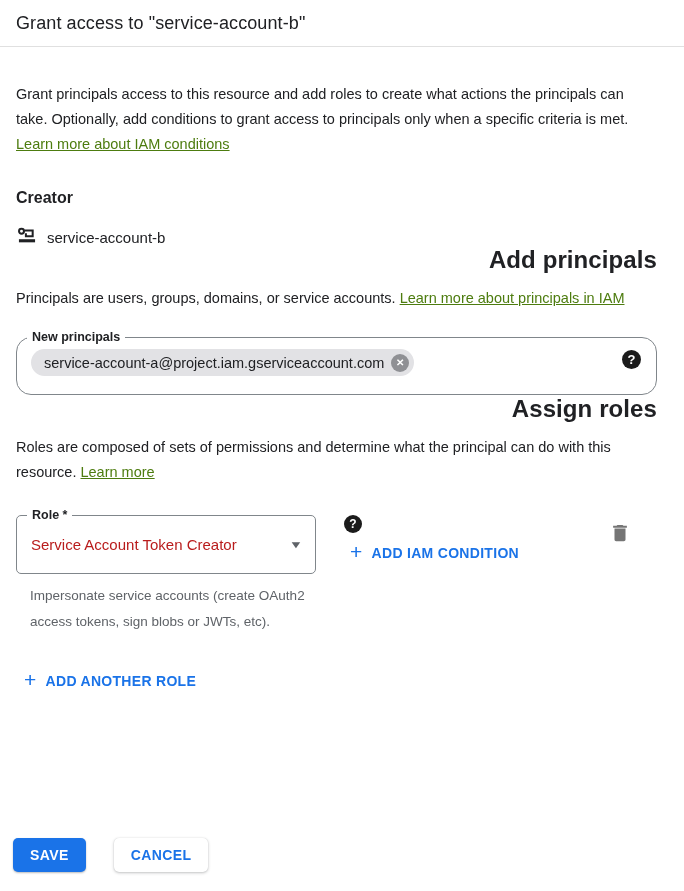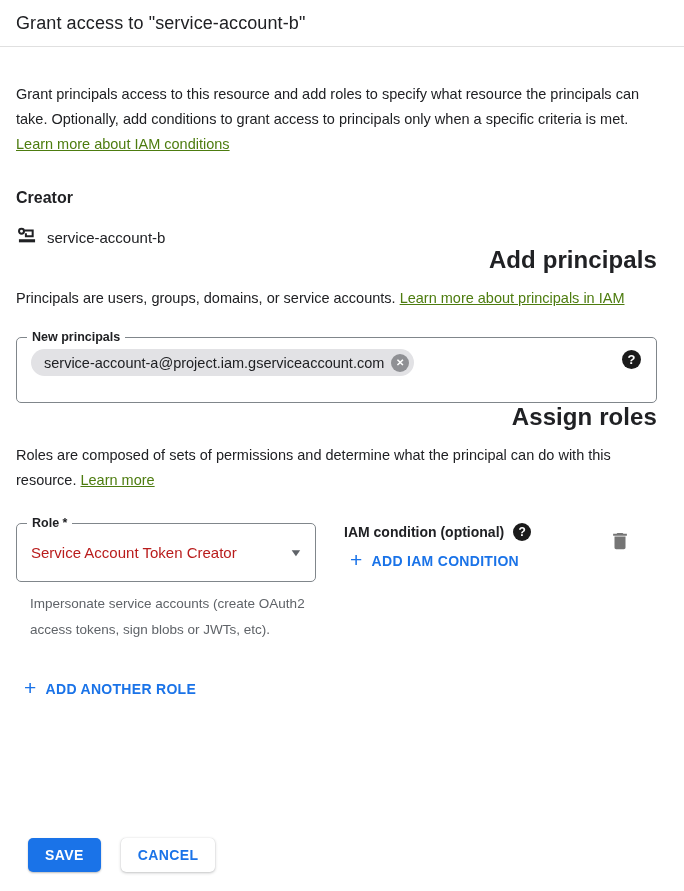--- a/index.html
+++ b/index.html
@@ -70,23 +70,24 @@
     background: #fff;
     padding: 0 5px;
     font-size: 12.5px;
     font-weight: 700;
     color: #202124;
     line-height: 17px;
     white-space: nowrap;
   }
   .principals-field {
     margin-top: 26px;
-    height: 66px;
+    height: 58px;
     padding: 11px 14px;
     cursor: text;
+    border-radius: 15px;
   }
   .chip {
     display: inline-flex;
     align-items: center;
     gap: 7px;
     background: #e2e2e5;
     border-radius: 14px;
     height: 27px;
     padding: 0 5px 0 13px;
     font-size: 14.5px;
@@ -189,24 +190,24 @@
     margin-top: 7px;
     background: none;
     border: none;
     cursor: pointer;
     padding: 0;
     line-height: 0;
   }
   .add-role-btn { margin-top: 37px; margin-left: 8px; }
   .dialog-footer {
     position: absolute;
-    left: 28px;
+    left: 13px;
     top: 838px;
     display: flex;
-    gap: 20px;
+    gap: 28px;
   }
   .btn {
     font-family: "Liberation Sans", sans-serif;
     font-size: 14px;
     font-weight: 700;
     letter-spacing: 0.4px;
     border-radius: 5px;
     padding: 9px 17px;
     cursor: pointer;
     border: none;
@@ -226,21 +227,21 @@
 <body>
 
 <div>
 
   <div class="dialog-header">
     <div class="dialog-title">Grant access to "service-account-b"</div>
   </div>
 
   <div class="content">
 
-    <p class="body-text intro"><span>Grant principals access to this resource and add roles to specify what resource the principals can take. Optionally, add conditions to grant access to principals only when a specific criteria is met. </span><a class="inline-link">Learn more about IAM conditions</a></p>
+    <p class="body-text intro"><span>Grant principals access to this resource and add roles to create what actions the principals can take. Optionally, add conditions to grant access to principals only when a specific criteria is met. </span><a class="inline-link">Learn more about IAM conditions</a></p>
 
     <h2 class="section-heading-sm">Creator</h2>
     <div class="resource-row">
       <span style="line-height:0;">
         <svg width="22" height="22" viewBox="0 0 24 24">
           <circle cx="6" cy="8" r="2.7" fill="none" stroke="#202124" stroke-width="2.2"></circle>
           <path d="M9 7h9.2v6.4H10.8V10" fill="none" stroke="#202124" stroke-width="2.2"></path>
           <rect x="3.2" y="16.6" width="17.6" height="3.4" fill="#202124"></rect>
         </svg>
       </span>
@@ -268,21 +269,20 @@
         <div class="field role-field">
           <span class="field-label">Role *</span>
           <span class="role-value">Service Account Token Creator</span>
           <span class="dropdown-arrow">▼</span>
         </div>
         <p class="role-helper">Impersonate service accounts (create OAuth2 access tokens, sign blobs or JWTs, etc).</p>
       </div>
 
       <div class="cond-col">
         <div class="cond-label-row">
-          <span class="cond-label">IAM condition (optional)</span>
           <span class="help-icon cond-help">?</span>
         </div>
         <button class="text-button add-condition-btn">
           <span class="plus-glyph">+</span>
           <span>ADD IAM CONDITION</span>
         </button>
       </div>
 
       <button class="trash-btn">
         <span style="line-height:0;">

